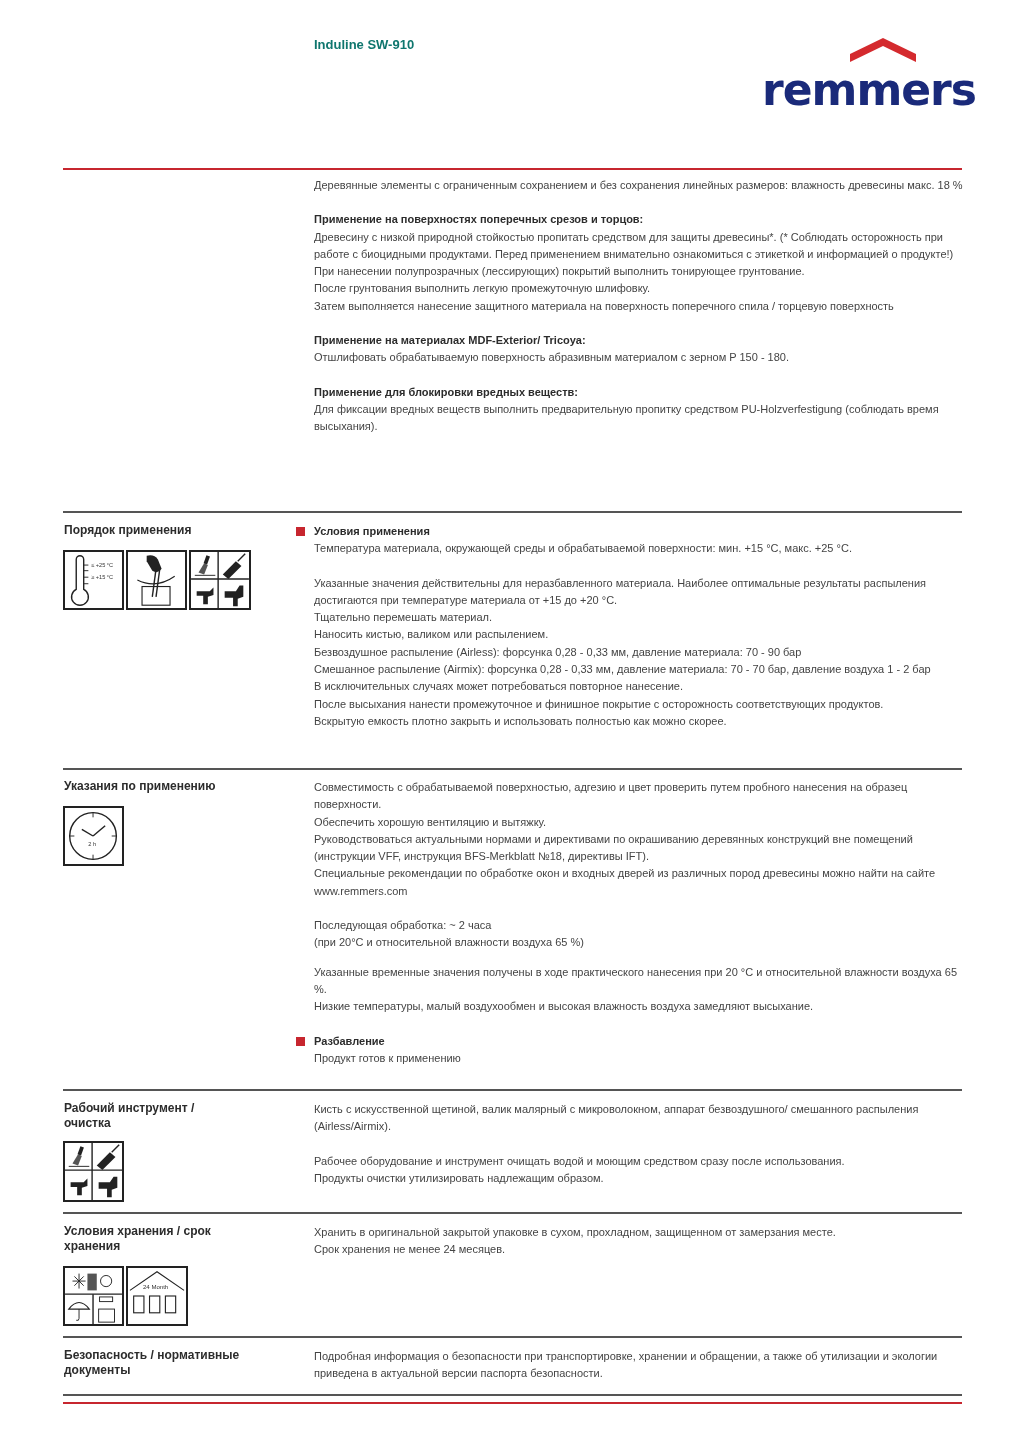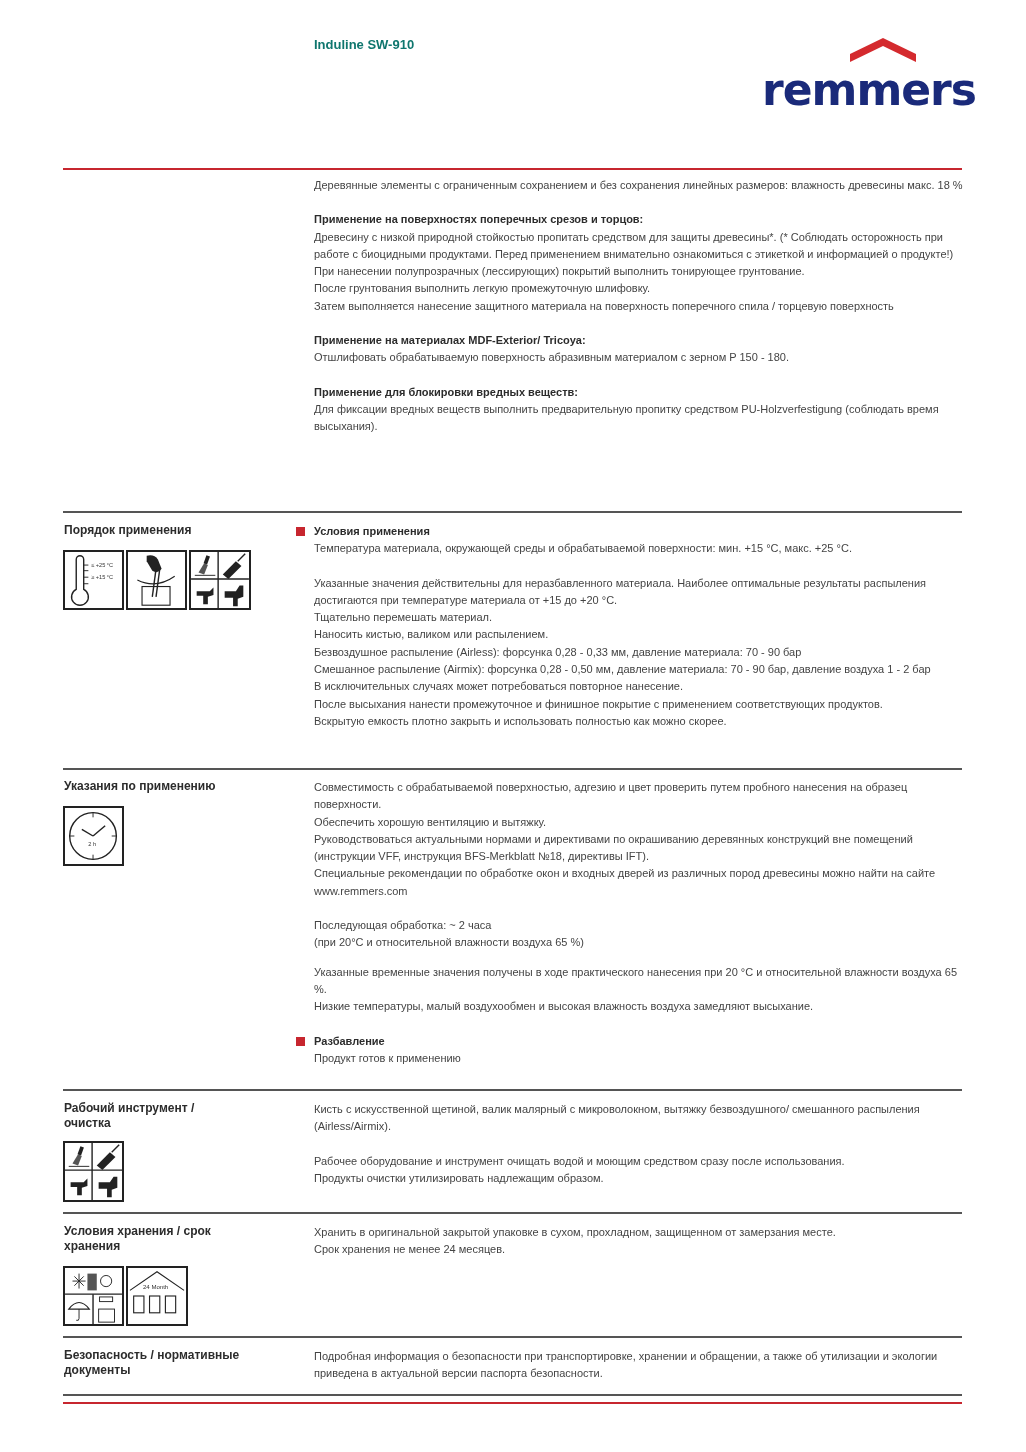--- a/index.html
+++ b/index.html
@@ -113,23 +113,23 @@
     </div>
   </div>
   <div class="sec-body">
     <p class="h"><span class="bullet"></span><span>Условия применения</span></p>
     <p>Температура материала, окружающей среды и обрабатываемой поверхности: мин. +15 °C, макс. +25 °C.</p>
     <div class="gap"></div>
     <p>Указанные значения действительны для неразбавленного материала. Наиболее оптимальные результаты распыления достигаются при температуре материала от +15 до +20 °C.</p>
     <p>Тщательно перемешать материал.</p>
     <p>Наносить кистью, валиком или распылением.</p>
     <p>Безвоздушное распыление (Airless): форсунка 0,28 - 0,33 мм, давление материала: 70 - 90 бар</p>
-    <p>Смешанное распыление (Airmix): форсунка 0,28 - 0,50 мм, давление материала: 70 - 90 бар, давление воздуха 1 - 2 бар</p>
+    <p>Смешанное распыление (Airmix): форсунка 0,28 - 0,33 мм, давление материала: 70 - 70 бар, давление воздуха 1 - 2 бар</p>
     <p>В исключительных случаях может потребоваться повторное нанесение.</p>
-    <p>После высыхания нанести промежуточное и финишное покрытие с применением соответствующих продуктов.</p>
+    <p>После высыхания нанести промежуточное и финишное покрытие с осторожность соответствующих продуктов.</p>
     <p>Вскрытую емкость плотно закрыть и использовать полностью как можно скорее.</p>
   </div>
 </div>
 
 <div class="rule-gray" style="top:768px;"></div>
 
 <div class="section" style="top:779px;">
   <div class="sec-label">Указания по применению</div>
   <div class="icons" style="top:27px;">
     <div class="icon-box" style="left:0;top:0;width:61px;height:60px;">
@@ -175,21 +175,21 @@
           <rect x="15" y="4" width="4" height="9" fill="#222" transform="rotate(20 17 8)"></rect>
         <line x1="4" y1="25" x2="26" y2="25" stroke="#222"></line>
         <path d="M34,24 l14,-14 l6,5 l-14,14 z" fill="#222"></path>
           <line x1="50" y1="10" x2="58" y2="2" stroke="#222" stroke-width="1.5"></line>
         <path d="M6,42 h14 l4,-4 v8 l-6,2 v8 h-5 v-9 h-7 z" fill="#222"></path>
         <path d="M36,42 h12 l4,-6 h4 v12 l-6,2 v8 h-5 v-9 h-9 z" fill="#222"></path>
       </svg>
     </div>
   </div>
   <div class="sec-body">
-    <p>Кисть с искусственной щетиной, валик малярный с микроволокном, вытяжку безвоздушного/ смешанного распыления (Airless/Airmix).</p>
+    <p>Кисть с искусственной щетиной, валик малярный с микроволокном, аппарат безвоздушного/ смешанного распыления (Airless/Airmix).</p>
     <div class="gap"></div>
     <p>Рабочее оборудование и инструмент очищать водой и моющим средством сразу после использования.</p>
     <p>Продукты очистки утилизировать надлежащим образом.</p>
   </div>
 </div>
 
 <div class="rule-gray" style="top:1212px;"></div>
 
 <div class="section" style="top:1224px;">
   <div class="sec-label" style="width:180px;">Условия хранения / срок хранения</div>

